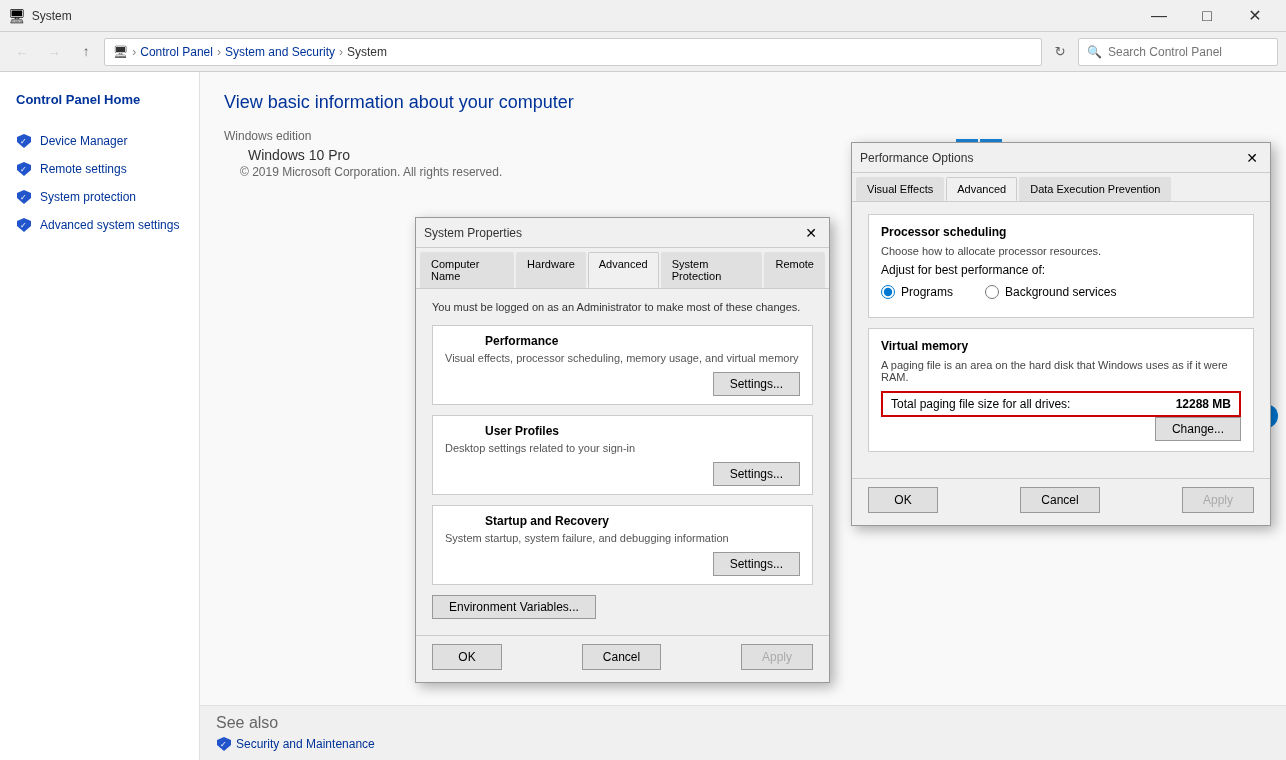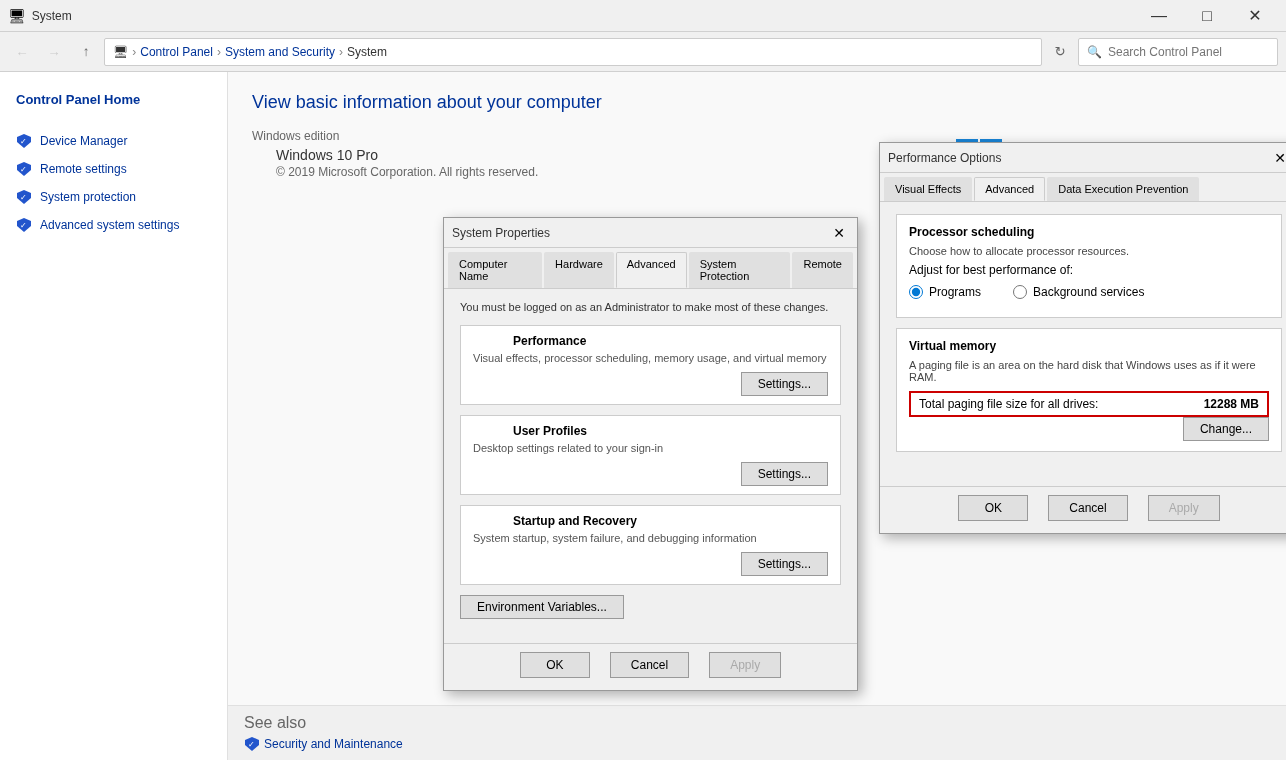--- a/index.html
+++ b/index.html
@@ -18,21 +18,21 @@
     .address-path { flex: 1; height: 28px; border: 1px solid #ccc; background: white; display: flex; align-items: center; padding: 0 8px; font-size: 12px; color: #333; border-radius: 2px; }
     .address-path .sep { color: #888; margin: 0 4px; }
     .refresh-btn { width: 28px; height: 28px; border: none; background: transparent; cursor: pointer; display: flex; align-items: center; justify-content: center; }
     .search-box { width: 200px; height: 28px; border: 1px solid #ccc; background: white; display: flex; align-items: center; padding: 0 8px; gap: 6px; border-radius: 2px; }
     .search-box input { border: none; outline: none; font-size: 12px; flex: 1; background: transparent; }
 
     
     .main-layout { display: flex; height: calc(760px - 72px); }
 
     
-    .sidebar { width: 228px; background: white; border-right: 1px solid #e0e0e0; padding: 12px 0; }
+    .sidebar { width: 200px; background: white; border-right: 1px solid #e0e0e0; padding: 12px 0; }
     .sidebar-title { padding: 8px 16px; font-size: 13px; font-weight: 600; color: #003399; cursor: pointer; }
     .sidebar-item { display: flex; align-items: center; padding: 6px 16px; gap: 8px; cursor: pointer; color: #003399; font-size: 12px; }
 
     
     .content { flex: 1; background: #f9f9f9; padding: 20px 24px; position: relative; overflow: hidden; }
     .content-title { font-size: 18px; color: #003399; font-weight: 400; margin-bottom: 16px; }
     .section-label { font-size: 12px; color: #666; margin-bottom: 4px; }
     .section-value { font-size: 14px; color: #333; margin-bottom: 2px; }
     .section-copy { font-size: 12px; color: #666; }
 
@@ -64,21 +64,21 @@
     .dialog-content { padding: 12px 16px; }
     .admin-note { font-size: 11px; color: #333; margin-bottom: 12px; }
     .section-box { border: 1px solid #ccc; background: white; padding: 8px 12px; margin-bottom: 10px; }
     .section-box-title { font-weight: 600; font-size: 12px; margin-bottom: 4px; margin-left: 40px; }
     .section-box-desc { font-size: 11px; color: #555; margin-bottom: 8px; }
     .settings-btn { padding: 4px 16px; font-size: 12px; background: #e0e0e0; border: 1px solid #999; cursor: pointer; float: right; }
     .clearfix::after { content: ''; display: block; clear: both; }
     .env-var-btn { padding: 4px 16px; font-size: 12px; background: #e0e0e0; border: 1px solid #999; cursor: pointer; }
 
     
-    .dialog-btn-bar { display: flex; justify-content: center; padding: 8px 16px 12px; gap: 20px; border-top: 1px solid #ccc; margin-top: 12px; }
+    .dialog-btn-bar { display: flex; justify-content: space-between; padding: 8px 16px 12px; gap: 20px; border-top: 1px solid #ccc; margin-top: 4px; }
     .dlg-btn { padding: 5px 20px; font-size: 12px; background: #e0e0e0; border: 1px solid #999; cursor: pointer; min-width: 70px; }
     .dlg-btn.disabled { color: #aaa; cursor: default; }
 
     
     .perf-dialog { position: absolute; top: 70px; left: 651px; width: 420px; background: #f0f0f0; border: 1px solid #999; box-shadow: 4px 4px 12px rgba(0,0,0,0.3); pointer-events: all; z-index: 20; }
     
     
     .radio-group { display: flex; gap: 32px; margin: 8px 0; }
     .radio-label { display: flex; align-items: center; gap: 6px; font-size: 12px; cursor: pointer; }
     .radio-input { width: 14px; height: 14px; accent-color: #0078d4; }
@@ -170,21 +170,21 @@
           </svg>
       </span>
       <span>Advanced system settings</span>
     </div>
   </div>
 
   <div class="content">
     <div class="content-title">View basic information about your computer</div>
     <div class="section-label">Windows edition</div>
     <div class="section-value" style="margin-left:24px;">Windows 10 Pro</div>
-    <div class="section-copy" style="margin-left:24px;margin-top:2px;">© 2019 Microsoft Corporation. All rights reserved.</div>
+    <div class="section-copy" style="margin-left:16px;margin-top:2px;">© 2019 Microsoft Corporation. All rights reserved.</div>
 
     <div class="win10-brand">
       <svg width="50" height="50" viewBox="0 0 50 50">
         <rect x="2" y="2" width="22" height="22" fill="#0078d4"></rect>
         <rect x="26" y="2" width="22" height="22" fill="#0078d4"></rect>
         <rect x="2" y="26" width="22" height="22" fill="#0078d4"></rect>
         <rect x="26" y="26" width="22" height="22" fill="#0078d4"></rect>
       </svg>
       <span style="font-size:52px;font-weight:200;color:#0078d4;">indows 10</span>
     </div>

